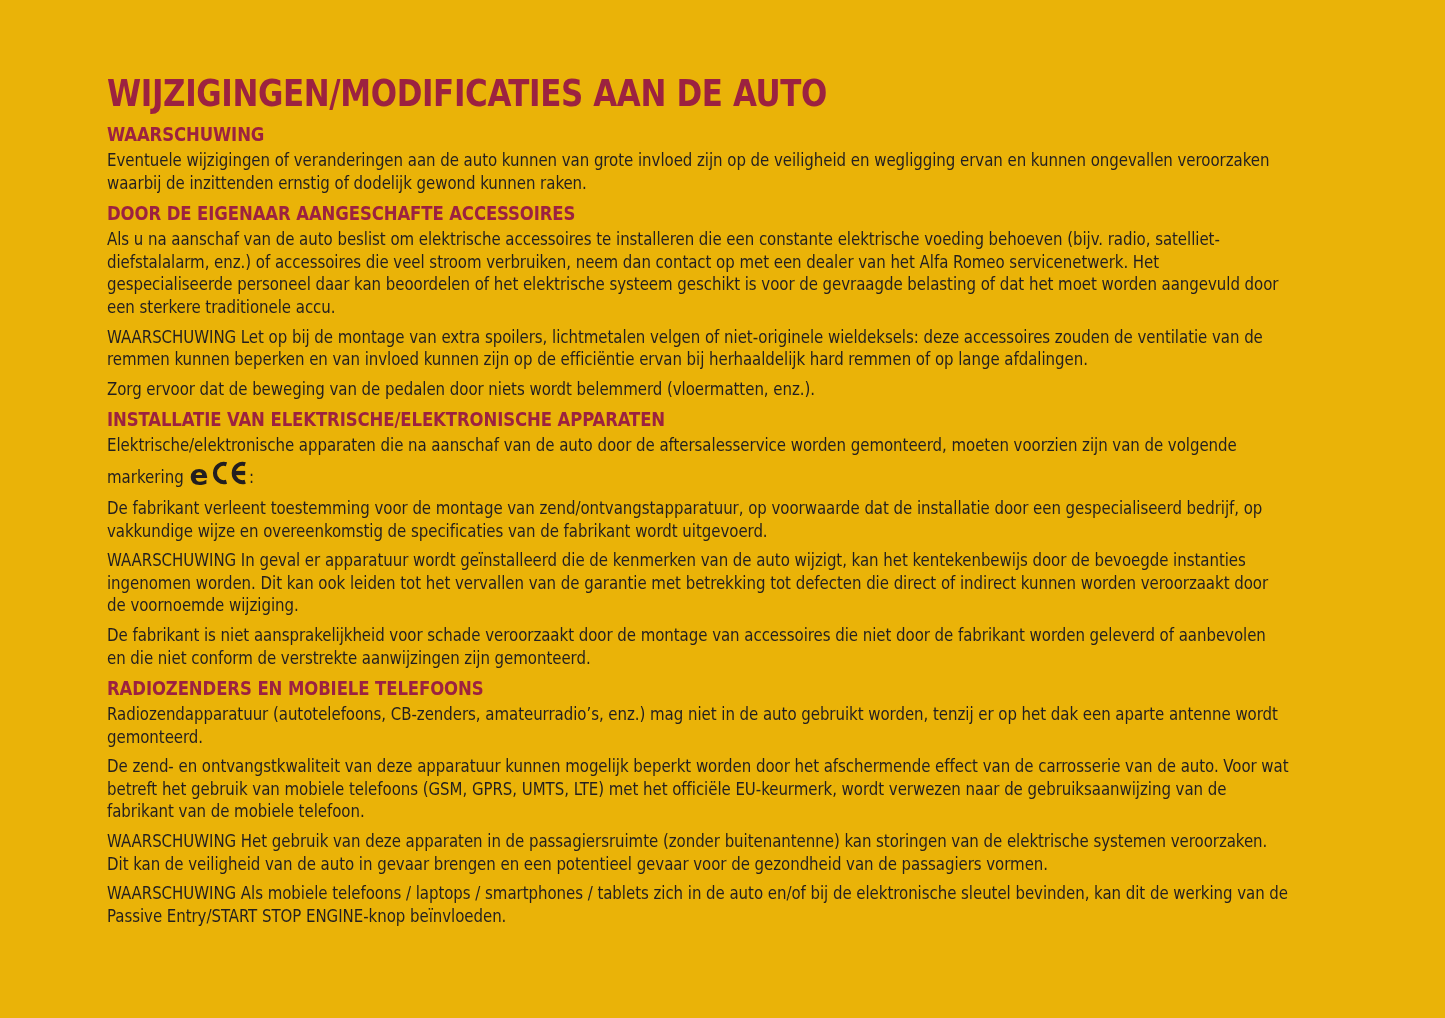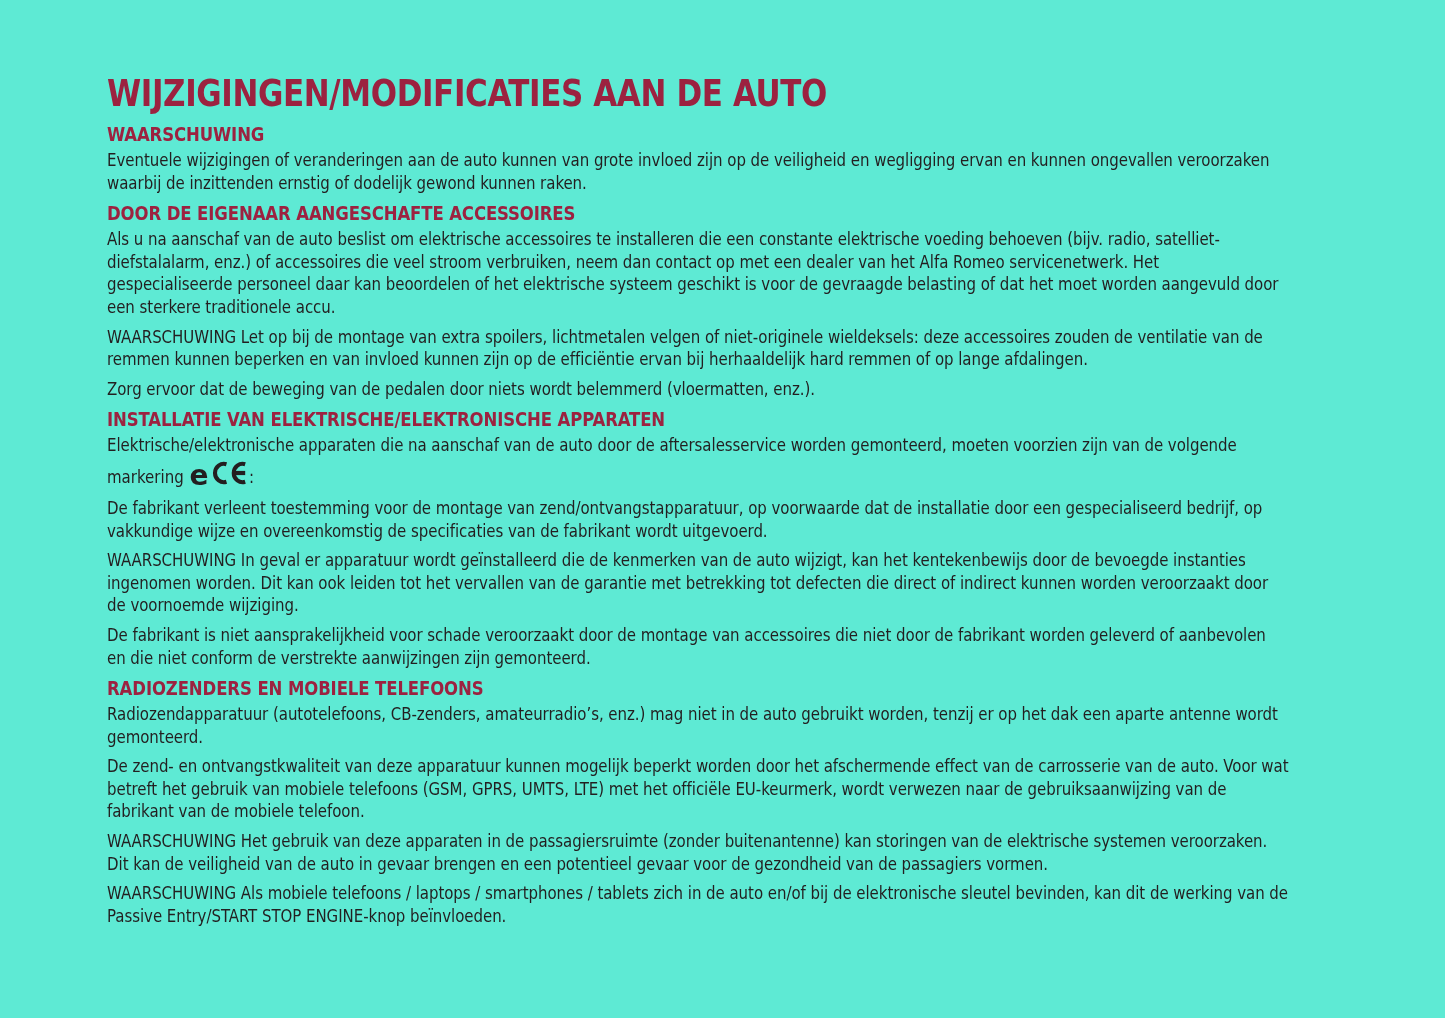--- a/index.html
+++ b/index.html
@@ -16,21 +16,21 @@
     color: #231f20;
     -webkit-font-smoothing: antialiased;
   }
 
   .page {
     position: relative;
     width: 1445px;
     height: 1018px;
     box-sizing: border-box;
     padding: 72px 113px 0 107px;
-    background: #5eead4;
+    background: #eab308;
   }
 
   .page-title {
     font-family: "DejaVu Sans Condensed", "Liberation Sans Narrow", "Liberation Sans", sans-serif;
     font-weight: 700;
     font-size: 37px;
     line-height: 44px;
     letter-spacing: -0.4px;
     color: #9c2240;
     margin: 0 0 6px 0;

